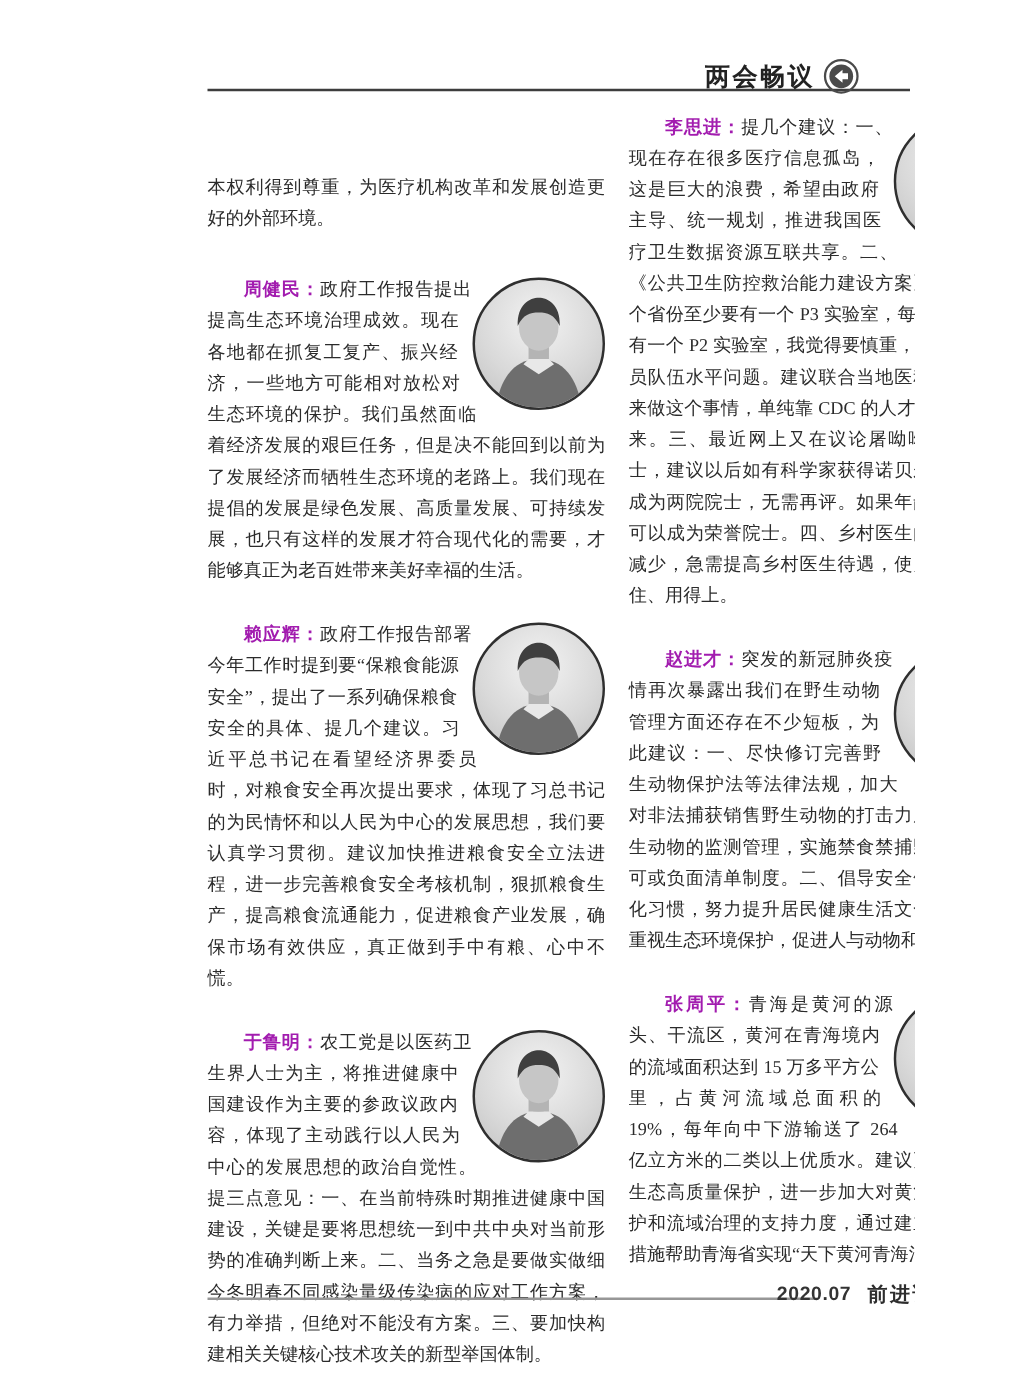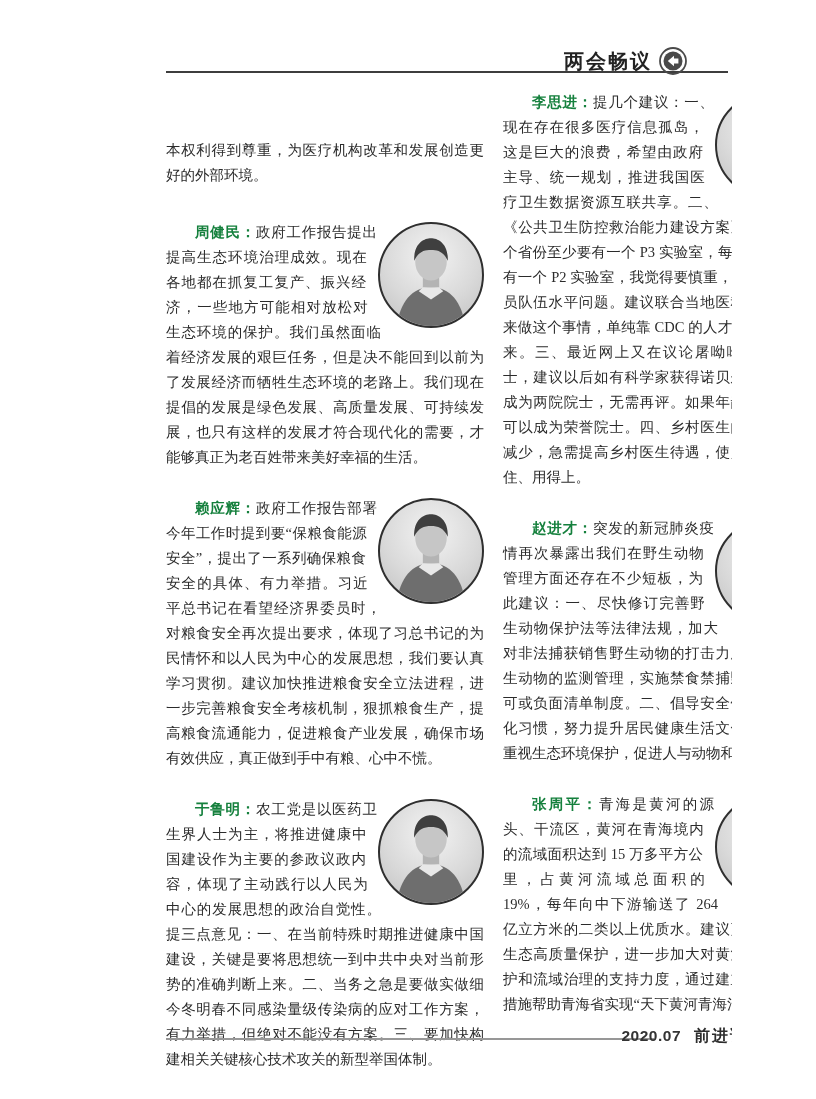--- a/index.html
+++ b/index.html
@@ -35,21 +35,21 @@
     position: absolute; top: 0; width: 318px;
     font-size: 14.5px; line-height: 25px; text-align: justify;
     color: var(--text, #2b2b2b);
   }
   .column-left  { left: 0; margin-top: 48px; }
   .column-right { left: 337px; }
 
   .para { margin-bottom: 26px; }
   .para.continuation { margin-bottom: 32px; text-indent: 0; }
   .para.speaker { text-indent: 2em; }
-  .speaker-name { color: #15803d; font-weight: 700; }
+  .speaker-name { color: #a21caf; font-weight: 700; }
 
   .photo {
     float: right;
     width: 106px; height: 106px;
     margin: 2px 0 12px 12px;
     border: 2px solid #2f2f2f;
     border-radius: 50%;
     overflow: hidden;
     background: radial-gradient(circle at 50% 32%, #f3f3f3 0%, #d9d9d9 55%, #bfbfbf 100%);
     shape-outside: margin-box;
@@ -111,21 +111,21 @@
   </p>
         <p class="para speaker">
     <span class="photo">
       <svg viewBox="0 0 100 100" preserveAspectRatio="xMidYMid slice">
         <rect x="42" y="48" width="16" height="20" fill="#b4b4b4"></rect>
         <path d="M50 62 C31 62 19.5 77 16.5 100 L83.5 100 C80.5 77 69 62 50 62 Z" fill="#6e6e6e"></path>
         <path d="M38 66 L50 74 L62 66 L58 62 L42 62 Z" fill="#e8e8e8"></path>
         <ellipse cx="50" cy="37" rx="15.5" ry="18.5" fill="#c6c6c6"></ellipse>
         <path d="M33.5 36 C33 19 43 14 50 14 C57 14 67 19 66.5 36 C62 27 57 25.5 50 25.5 C43 25.5 38 27 33.5 36 Z" fill="#3f3f3f"></path>
       </svg>
-    </span><b class="speaker-name">赖应辉：</b><span class="speaker-text">政府工作报告部署今年工作时提到要“保粮食能源安全”，提出了一系列确保粮食安全的具体、有力举措。习近平总书记在看望经济界委员时，对粮食安全再次提出要求，体现了习总书记的为民情怀和以人民为中心的发展思想，我们要认真学习贯彻。建议加快推进粮食安全立法进程，进一步完善粮食安全考核机制，狠抓粮食生产，提高粮食流通能力，促进粮食产业发展，确保市场有效供应，真正做到手中有粮、心中不慌。</span>
+    </span><b class="speaker-name">赖应辉：</b><span class="speaker-text">政府工作报告部署今年工作时提到要“保粮食能源安全”，提出了一系列确保粮食安全的具体、提几个建议。习近平总书记在看望经济界委员时，对粮食安全再次提出要求，体现了习总书记的为民情怀和以人民为中心的发展思想，我们要认真学习贯彻。建议加快推进粮食安全立法进程，进一步完善粮食安全考核机制，狠抓粮食生产，提高粮食流通能力，促进粮食产业发展，确保市场有效供应，真正做到手中有粮、心中不慌。</span>
   </p>
         <p class="para speaker">
     <span class="photo">
       <svg viewBox="0 0 100 100" preserveAspectRatio="xMidYMid slice">
         <rect x="42" y="48" width="16" height="20" fill="#b4b4b4"></rect>
         <path d="M50 62 C31 62 19.5 77 16.5 100 L83.5 100 C80.5 77 69 62 50 62 Z" fill="#6e6e6e"></path>
         <path d="M38 66 L50 74 L62 66 L58 62 L42 62 Z" fill="#e8e8e8"></path>
         <ellipse cx="50" cy="37" rx="15.5" ry="18.5" fill="#c6c6c6"></ellipse>
         <path d="M33.5 36 C33 19 43 14 50 14 C57 14 67 19 66.5 36 C62 27 57 25.5 50 25.5 C43 25.5 38 27 33.5 36 Z" fill="#3f3f3f"></path>
       </svg>

